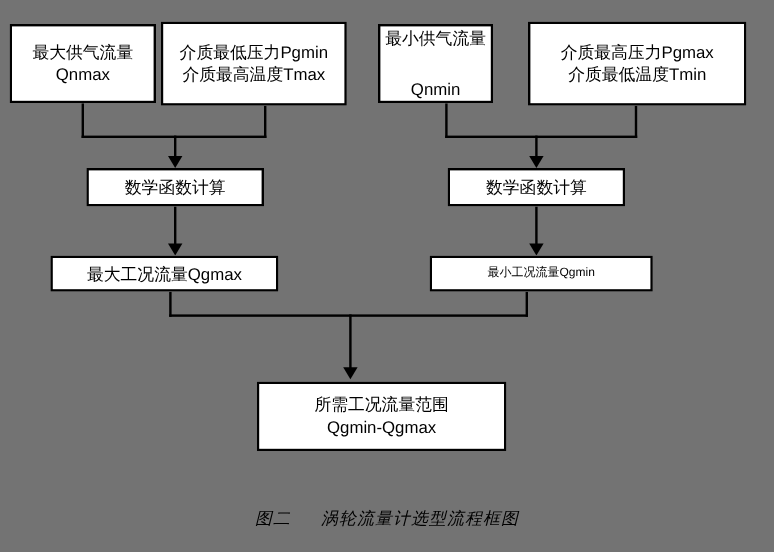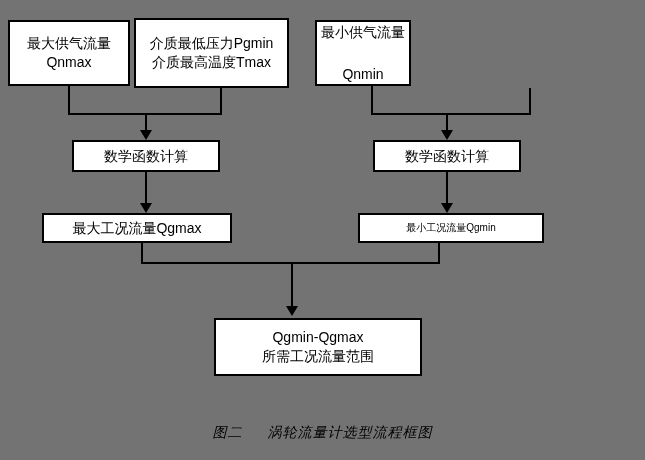--- a/index.html
+++ b/index.html
@@ -84,40 +84,44 @@
   <div class="node" id="n-pgmin">
     <span class="ln">介质最低压力Pgmin</span>
     <span class="ln">介质最高温度Tmax</span>
   </div>
 
   <div class="node" id="n-qnmin">
     <span class="ln">最小供气流量</span>
     <span class="ln">Qnmin</span>
   </div>
 
+  <div class="node" id="n-pgmax">
+    <span class="ln">介质最高压力Pgmax</span>
+    <span class="ln">介质最低温度Tmin</span>
+  </div>
 
   <div class="node" id="n-calc-l">
     <span class="ln">数学函数计算</span>
   </div>
 
   <div class="node" id="n-calc-r">
     <span class="ln">数学函数计算</span>
   </div>
 
   <div class="node" id="n-qgmax">
     <span class="ln">最大工况流量Qgmax</span>
   </div>
 
   <div class="node" id="n-qgmin">
     <span class="ln">最小工况流量Qgmin</span>
   </div>
 
   <div class="node" id="n-range">
+    <span class="ln">所需工况流量范围</span>
     <span class="ln">Qgmin-Qgmax</span>
-    <span class="ln">所需工况流量范围</span>
   </div>
 
   <div class="ln-v" style="left:68px;top:86px;height:29px;"></div>
 
   <div class="ln-h" style="left:68px;top:113px;width:154px;"></div>
 
   <div class="ln-v" style="left:220px;top:88px;height:27px;"></div>
 
   <div class="ln-v" style="left:145px;top:113px;height:19px;"></div>
   <div class="arrow" style="left:140px;top:130px;"></div>

